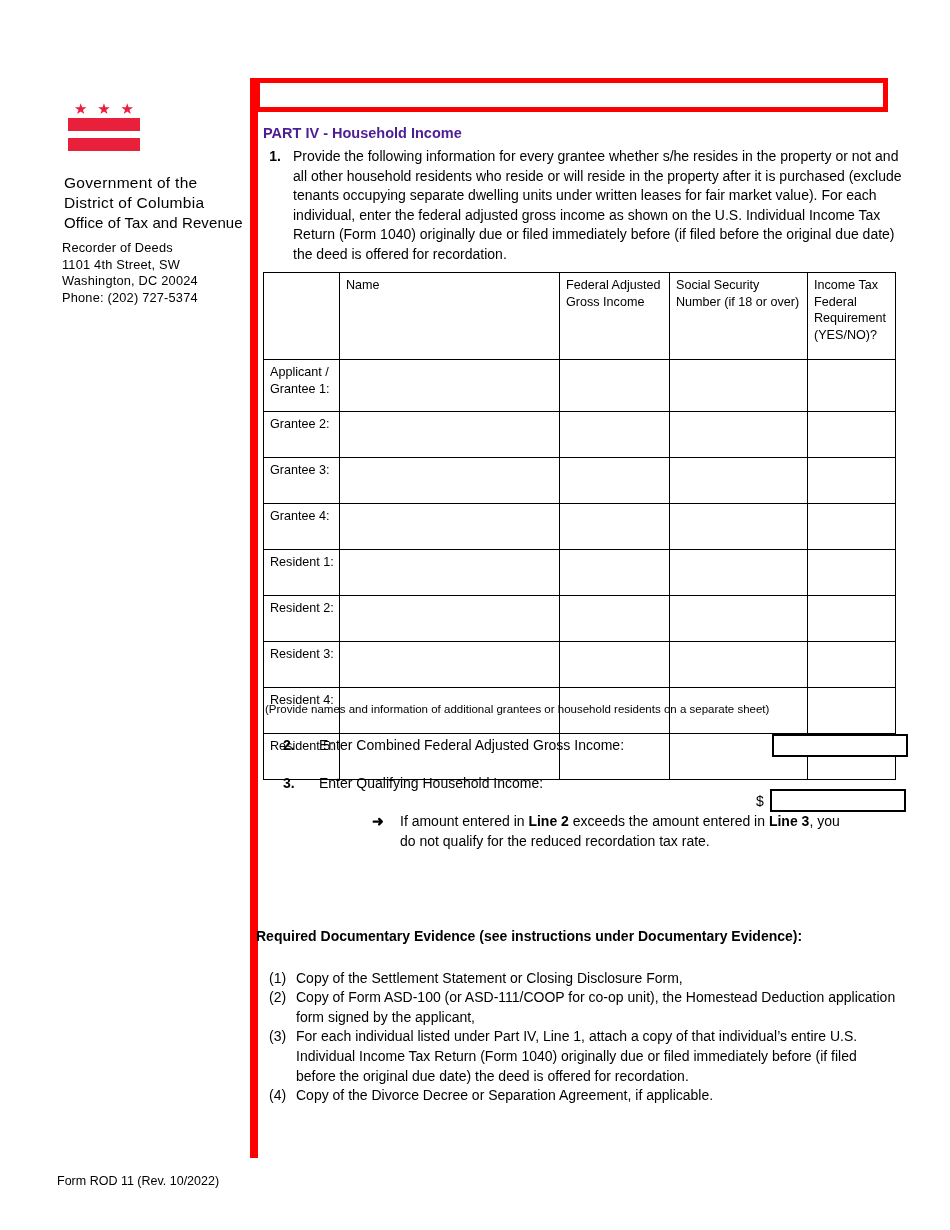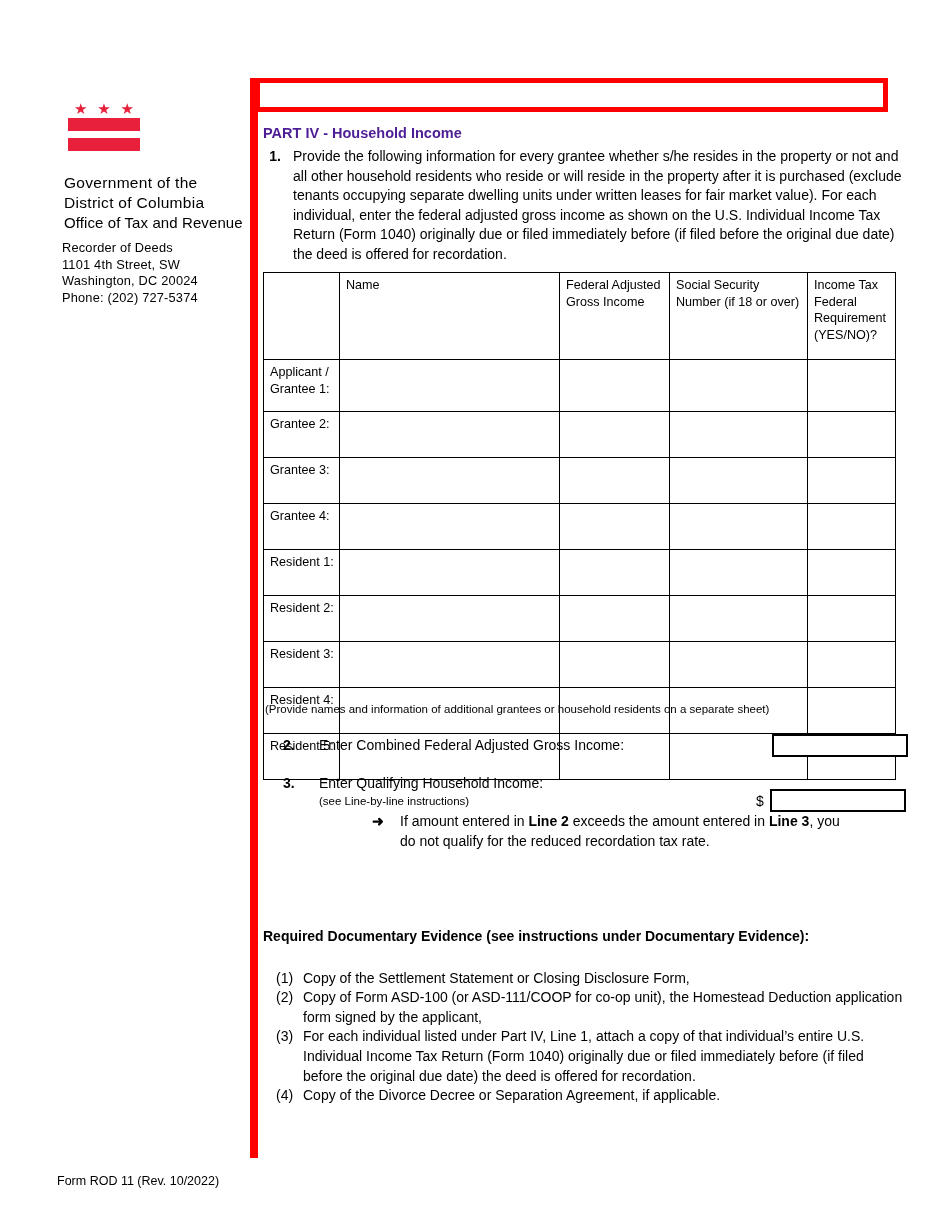--- a/index.html
+++ b/index.html
@@ -243,21 +243,21 @@
   }
   .arrow-text {
     font-size: 14px;
     line-height: 19.6px;
     flex: 1;
   }
 
   
   #doc-evidence {
     position: absolute;
-    left: 263px;
+    left: 256px;
     top: 927px;
     width: 640px;
   }
   #doc-evidence-title {
     font-weight: bold;
     font-size: 14px;
     line-height: 19.6px;
     margin-bottom: 22px;
   }
   .doc-item {
@@ -419,21 +419,20 @@
 </div>
 <div id="line2-box-wrap">
   <div class="entry-box"></div>
 </div>
 
 <div id="line3-block">
   <div style="display:flex;align-items:flex-start;">
     <div class="line-num">3.</div>
     <div class="line-text">Enter Qualifying Household Income:</div>
   </div>
-  <div id="line3-subnote">(see Line-by-line instructions)</div>
 </div>
 <div id="line3-box-wrap">
   <span id="dollar-sign">$</span>
   <div class="entry-box"></div>
 </div>
 
 <div id="line3-arrow-note">
   <span class="arrow-glyph">➜</span>
   <span class="arrow-text"><span>If amount entered in </span><b>Line 2</b><span> exceeds the amount entered in </span><b>Line 3</b><span>, you do not qualify for the reduced recordation tax rate.</span></span>
 </div>

